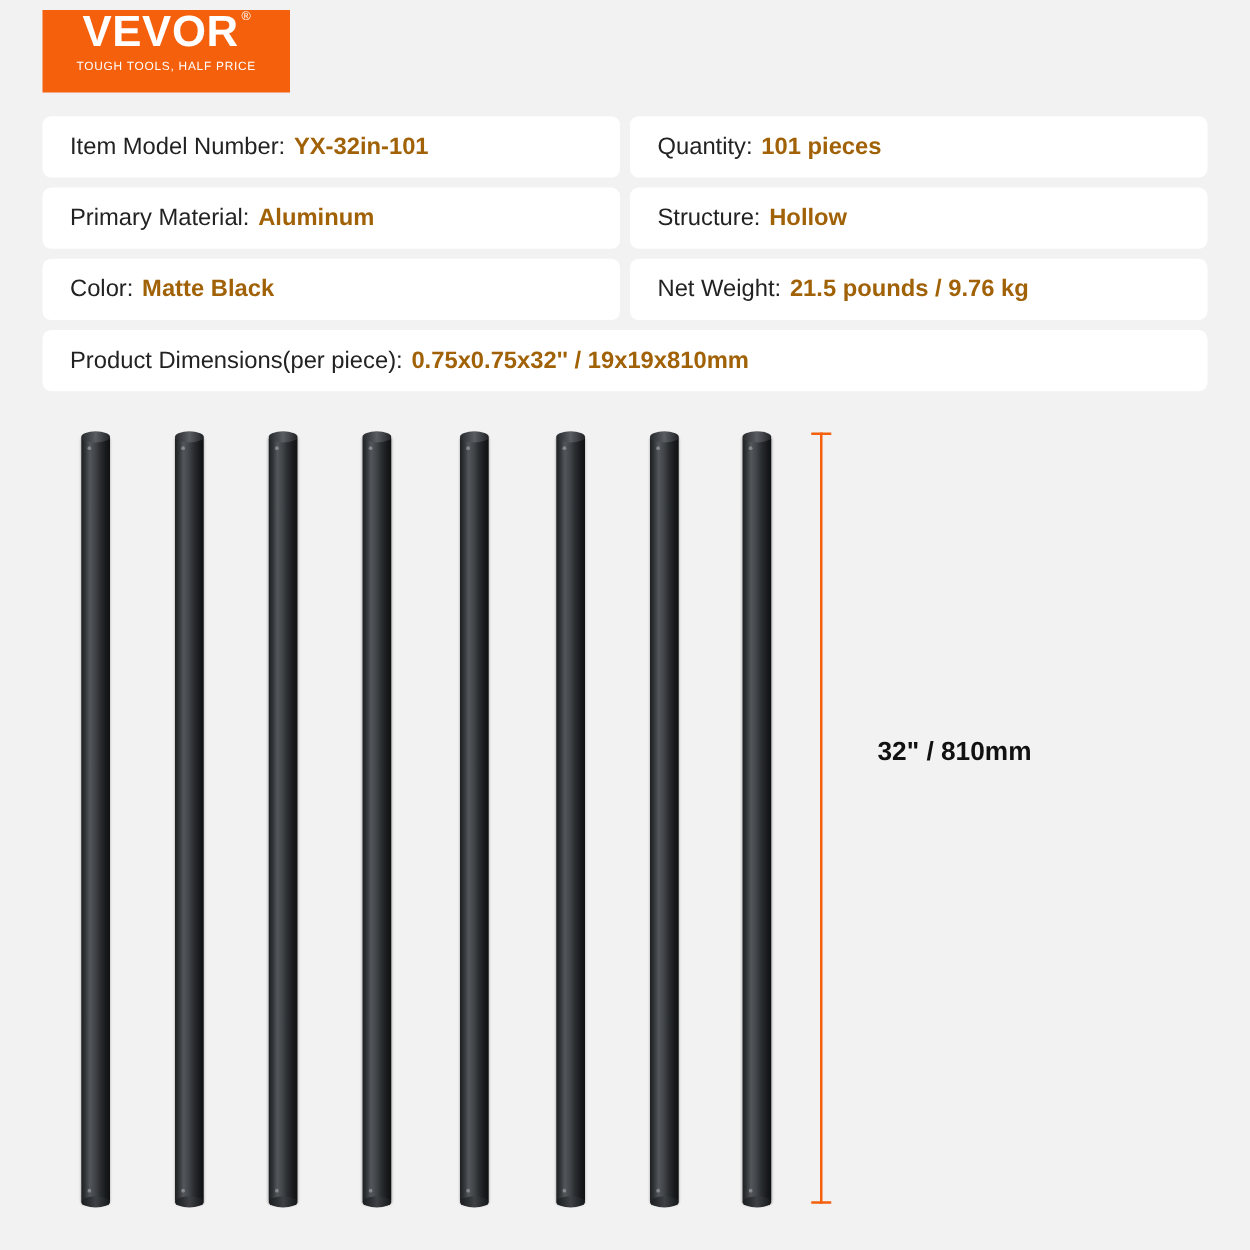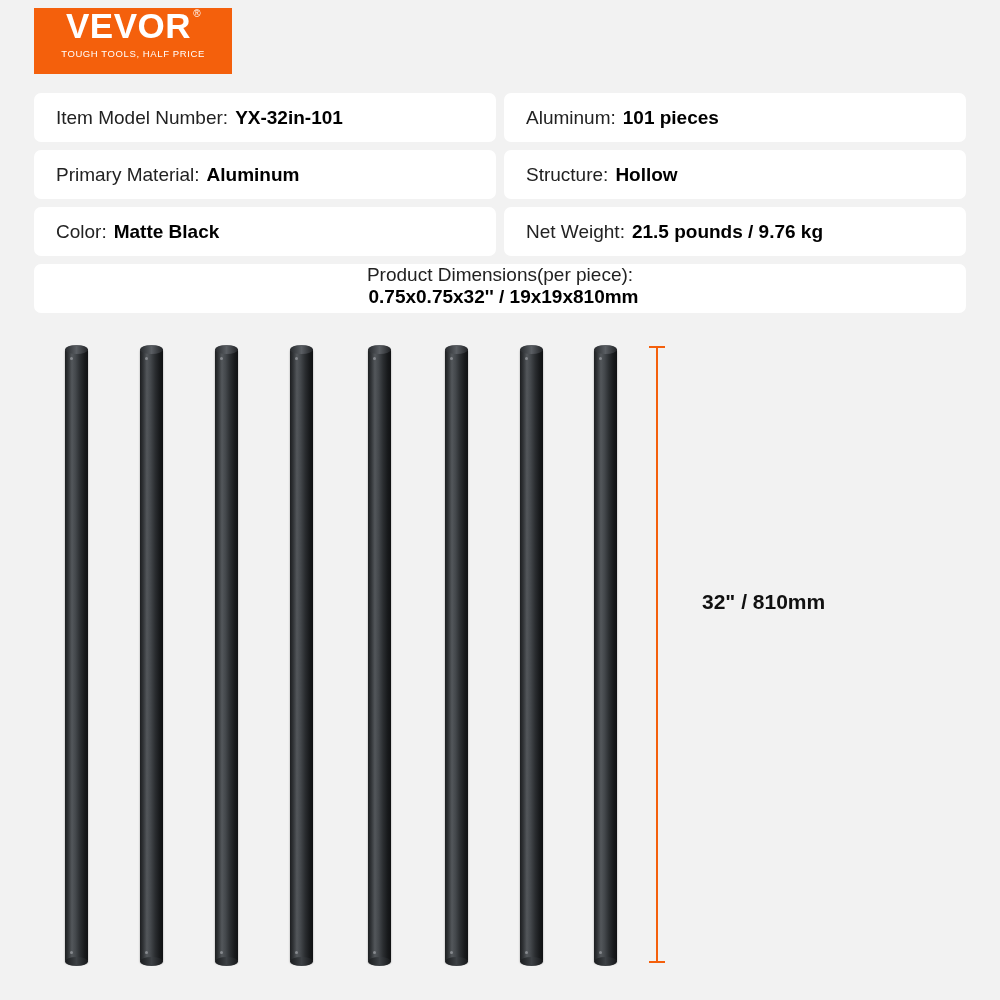--- a/index.html
+++ b/index.html
@@ -77,28 +77,28 @@
     display: flex;
     align-items: center;
     padding: 0 22px;
     box-sizing: border-box;
     font-size: 19px;
     color: #1a1a1a;
     white-space: nowrap;
   }
   .spec-cell.left  { width: 462px; }
   .spec-cell.right { width: 462px; }
-  .spec-cell.full  { width: 932px; flex-direction: column; }
+  .spec-cell.full  { width: 932px; }
   .spec-label {
     font-weight: normal;
     color: #222222;
   }
   .spec-value {
     font-weight: bold;
-    color: #000000;
+    color: #a16207;
     margin-left: 7px;
   }
 
   
   .product-area {
     position: absolute;
     left: 0;
     top: 335px;
     width: 1000px;
     height: 640px;
@@ -195,21 +195,21 @@
   </div>
 
   <div class="spec-table">
 
     <div class="spec-row">
       <div class="spec-cell left">
         <span class="spec-label">Item Model Number:</span>
         <span class="spec-value">YX-32in-101</span>
       </div>
       <div class="spec-cell right">
-        <span class="spec-label">Aluminum:</span>
+        <span class="spec-label">Quantity:</span>
         <span class="spec-value">101 pieces</span>
       </div>
     </div>
 
     <div class="spec-row">
       <div class="spec-cell left">
         <span class="spec-label">Primary Material:</span>
         <span class="spec-value">Aluminum</span>
       </div>
       <div class="spec-cell right">

